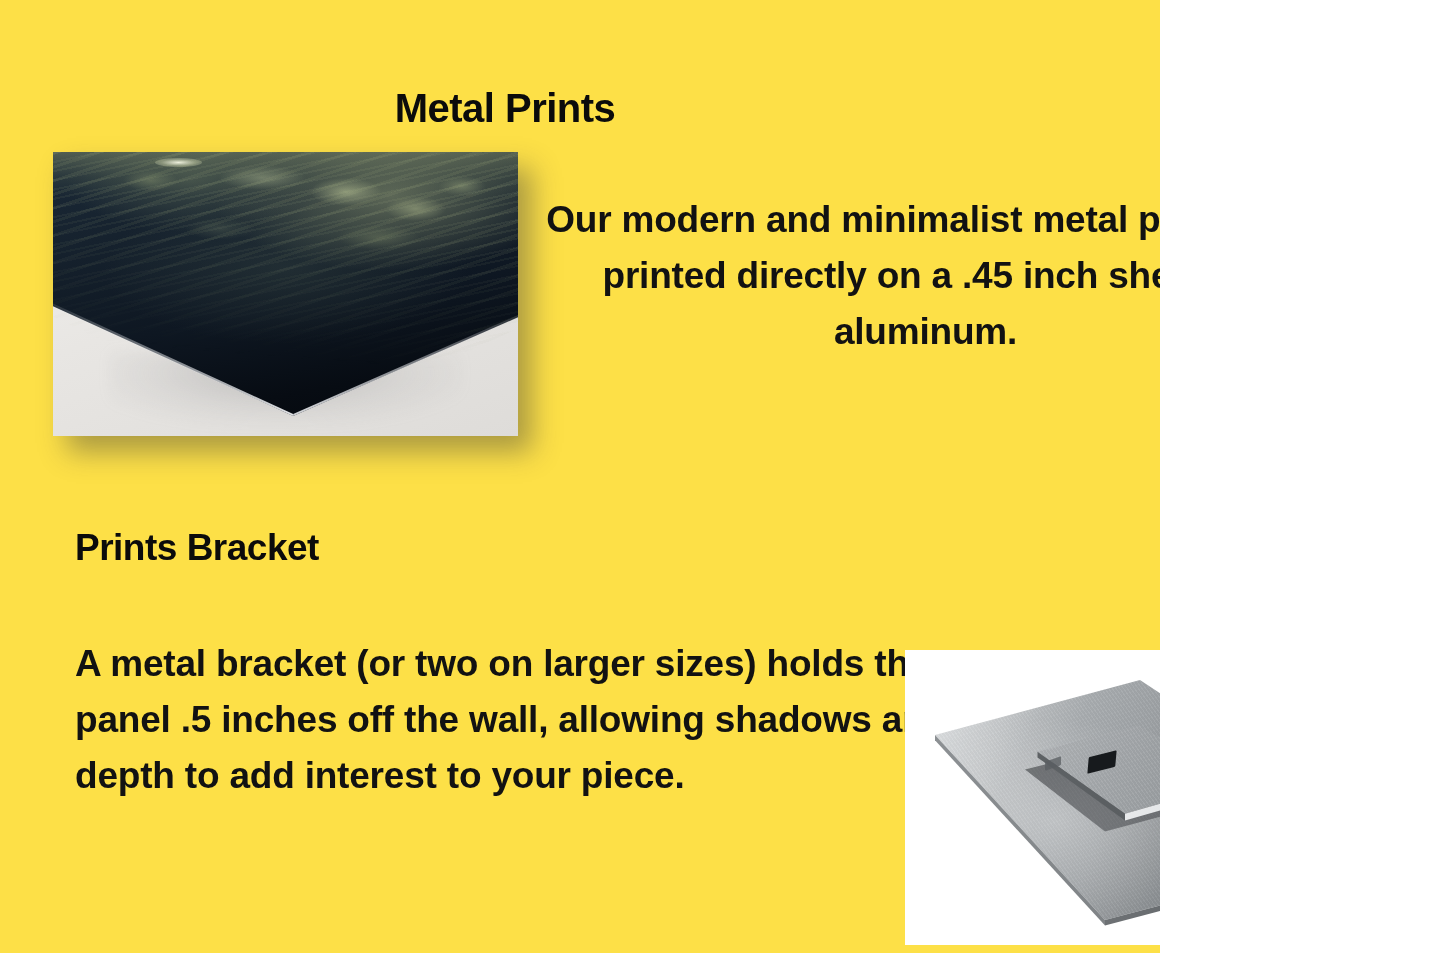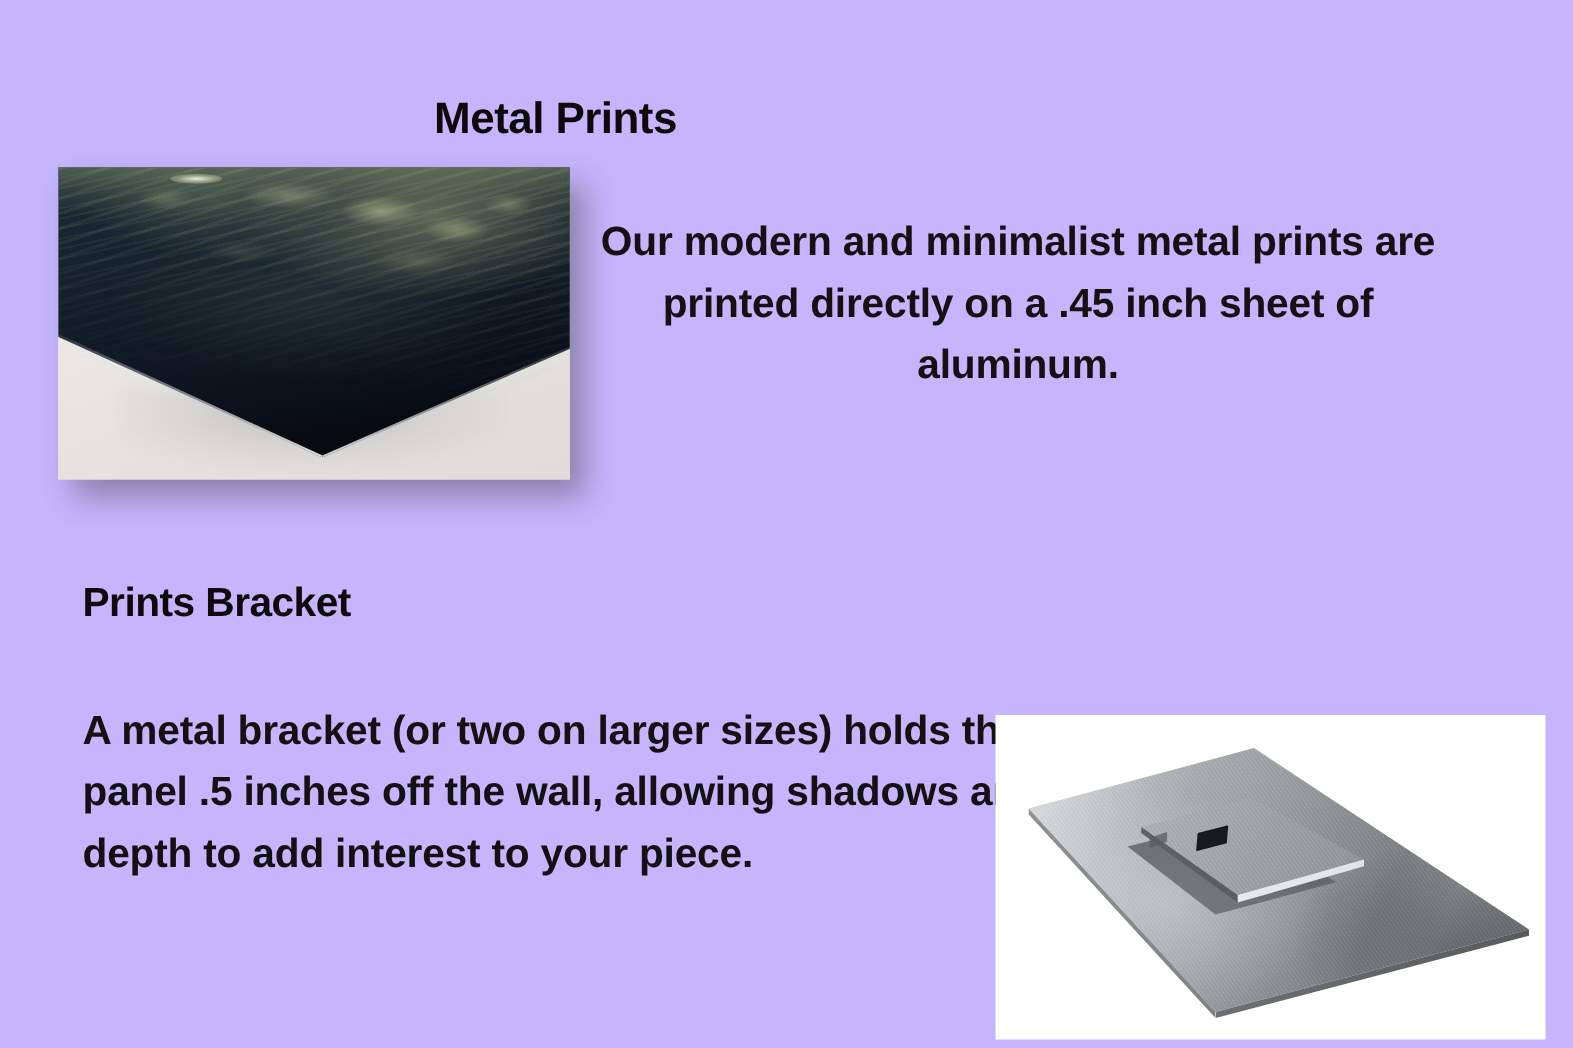--- a/index.html
+++ b/index.html
@@ -6,23 +6,23 @@
     margin: 0;
     padding: 0;
     background: #ffffff;
   }
   body {
     font-family: "Liberation Sans", sans-serif;
     -webkit-font-smoothing: antialiased;
   }
   #slide {
     position: relative;
-    width: 1430px;
+    width: 1160px;
     height: 953px;
-    background: #c4b5fd;
+    background: #fde047;
     overflow: hidden;
   }
 
   
   .heading {
     position: absolute;
     font-family: "Liberation Sans", sans-serif;
     font-weight: 700;
     color: #0b0b0b;
     letter-spacing: -0.5px;

